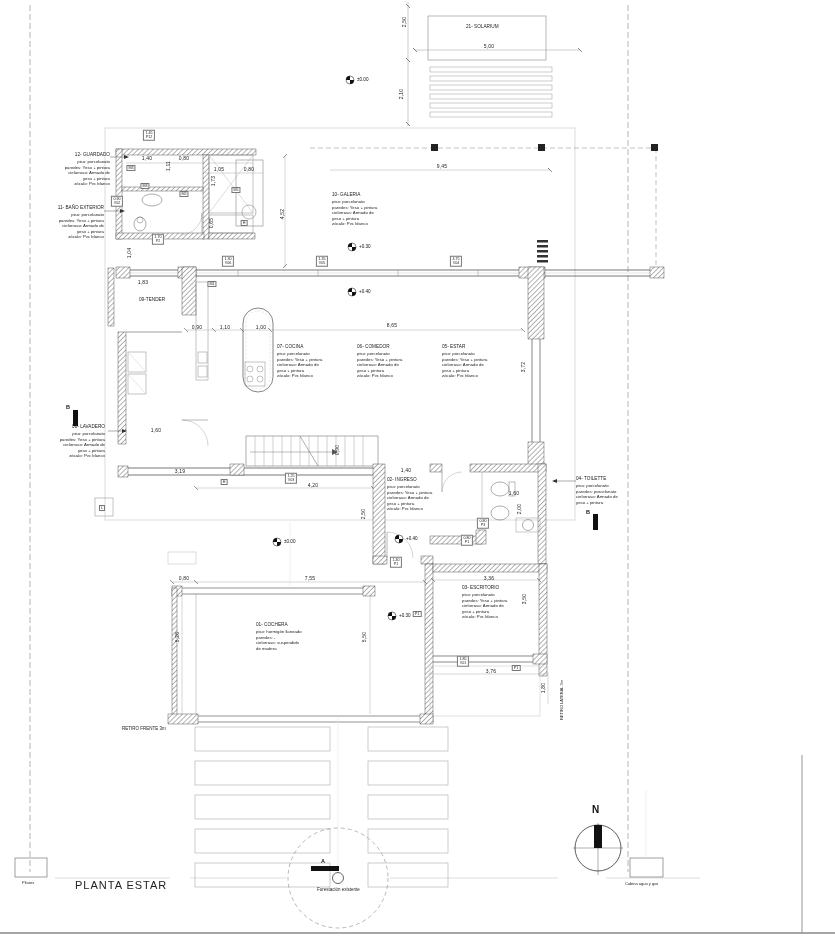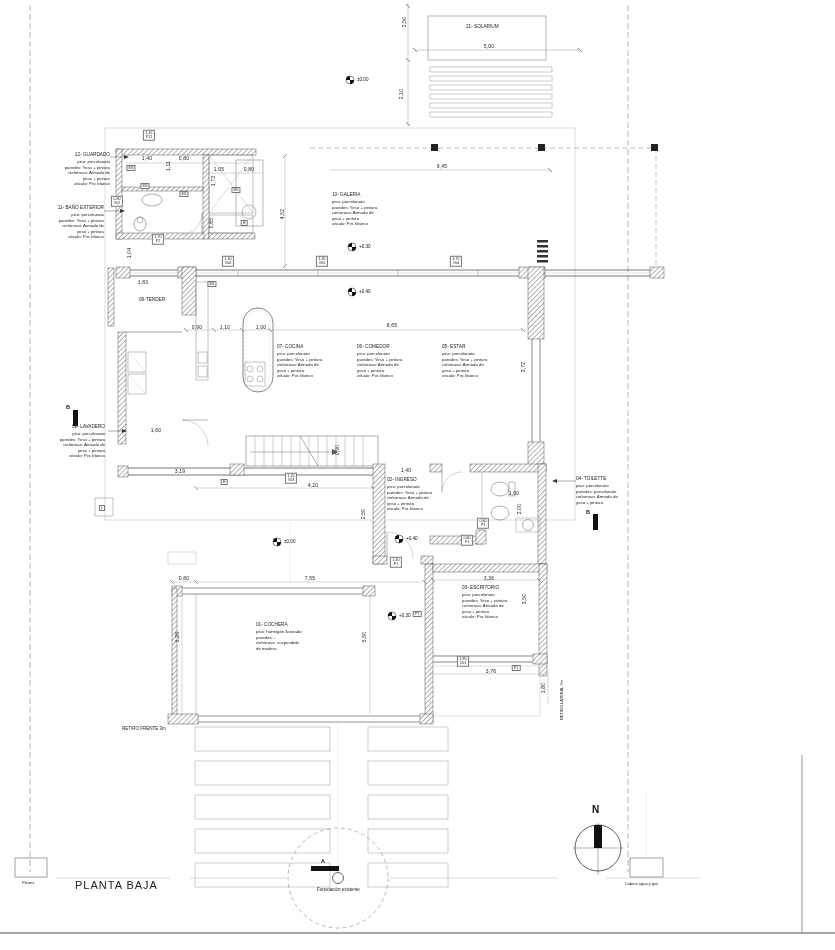--- a/index.html
+++ b/index.html
@@ -319,21 +319,21 @@
         </g>
     <g transform="translate(392,616)">
           <circle r="4" fill="#fff" stroke="#333" stroke-width="0.6"></circle>
           <path d="M0,0 L4,0 A4,4 0 0 1 0,4 Z" fill="#111"></path>
           <path d="M0,0 L-4,0 A4,4 0 0 1 0,-4 Z" fill="#111"></path>
         </g>
   </g>
 </svg>
 
 <div id="labels">
-  <div class="lbl title" style="left:75px;top:879px;">PLANTA BAJA</div>
+  <div class="lbl title" style="left:75px;top:879px;">PLANTA ESTAR</div>
   <div class="lbl north-n" style="left:592px;top:804px;">N</div>
   <div class="lbl ann" style="left:122px;top:726px;">RETIRO FRENTE 3m</div>
   <div class="lbl ann vert" style="left:561px;top:700px;font-size:4px;">RETIRO LATERAL 3m</div>
   <div class="lbl ann" style="left:317px;top:887px;">Forestación existente</div>
   <div class="lbl ann tiny" style="left:22px;top:880px;">Pilares</div>
   <div class="lbl ann tiny" style="left:625px;top:881px;">Cabina agua y gas</div>
 <div class="lbl room" style="left: 466px; top: 24px;">
         <div class="nm">21- SOLARIUM</div>
         <div class="sp"></div>
       </div>

